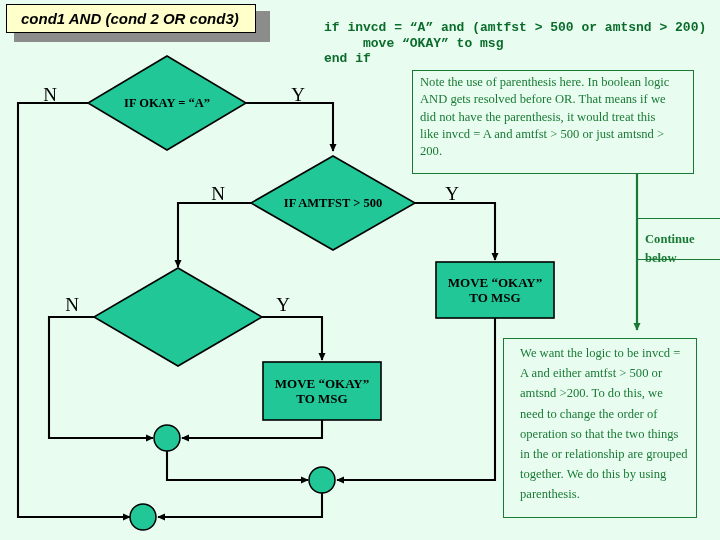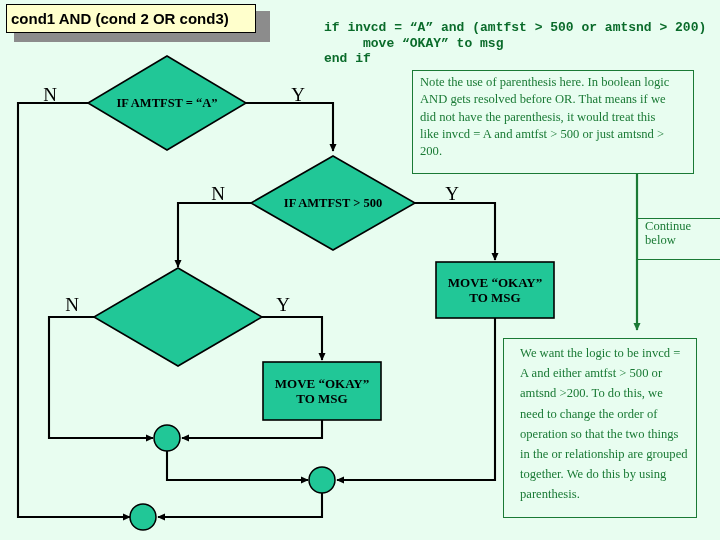--- a/index.html
+++ b/index.html
@@ -31,21 +31,22 @@
   }
   .title-banner {
     position: absolute;
     left: 6px; top: 4px;
     width: 250px; height: 29px;
     background: #ffffcc;
     border: 1.5px solid #000000;
     box-sizing: border-box;
     display: flex;
     align-items: center;
-    padding-left: 4px;
+    padding-left: 14px;
+    font-style: italic;
   }
   .title-banner span {
     font-family: "Liberation Sans", sans-serif;
     font-weight: bold;
     font-size: 15px;
     color: #000000;
     letter-spacing: 0px;
     white-space: nowrap;
   }
 
@@ -84,23 +85,24 @@
     width: 194px; height: 180px;
     padding: 4px 8px 0 16px;
     font-size: 12.6px;
     line-height: 20.2px;
   }
   #note-continue {
     left: 637px;  top: 218px;
     width: 83px;  height: 42px;
     border-left: none;
     border-right: none;
-    padding: 0 0 0 8px;
+    padding: 11px 0 0 8px;
     font-size: 12.6px;
-    line-height: 14px;
+    line-height: 19px;
+    font-weight: bold;
   }
   .note-box p { margin: 0; }
 
   
   .shape-text {
     position: absolute;
     text-align: center;
     font-family: "Liberation Serif", serif;
     font-weight: bold;
     color: #000000;
@@ -190,21 +192,21 @@
   </div>
 
   <div class="note-box" id="note-continue">
     <p>Continue below</p>
   </div>
 
   <div class="note-box" id="note-bottom">
     <p>We want the logic to be invcd = A and either amtfst &gt; 500 or amtsnd &gt;200.  To do this, we need to change the order of operation so that the two things in the or relationship are grouped together.  We do this by using parenthesis.</p>
   </div>
 
-  <div class="shape-text diamond-label" id="lbl-d1" style="width: 146px; left: 94px; top: 95.5px;">IF AMTFST = “A”</div>
+  <div class="shape-text diamond-label" id="lbl-d1" style="width: 146px; left: 94px; top: 95.5px;">IF OKAY = “A”</div>
   <div class="shape-text diamond-label" id="lbl-d2" style="width: 152px; left: 257px; top: 195.5px; font-family: Liberation Serif, serif;">IF AMTFST &gt; 500</div>
 
   <div class="shape-text process-label" id="lbl-p1" style="width: 112px; left: 439px; top: 274.5px;">
     <div>MOVE “OKAY”</div>
     <div>TO MSG</div>
   </div>
   <div class="shape-text process-label" id="lbl-p2" style="width: 112px; left: 266px; top: 375.5px;">
     <div>MOVE “OKAY”</div>
     <div>TO MSG</div>
   </div>

